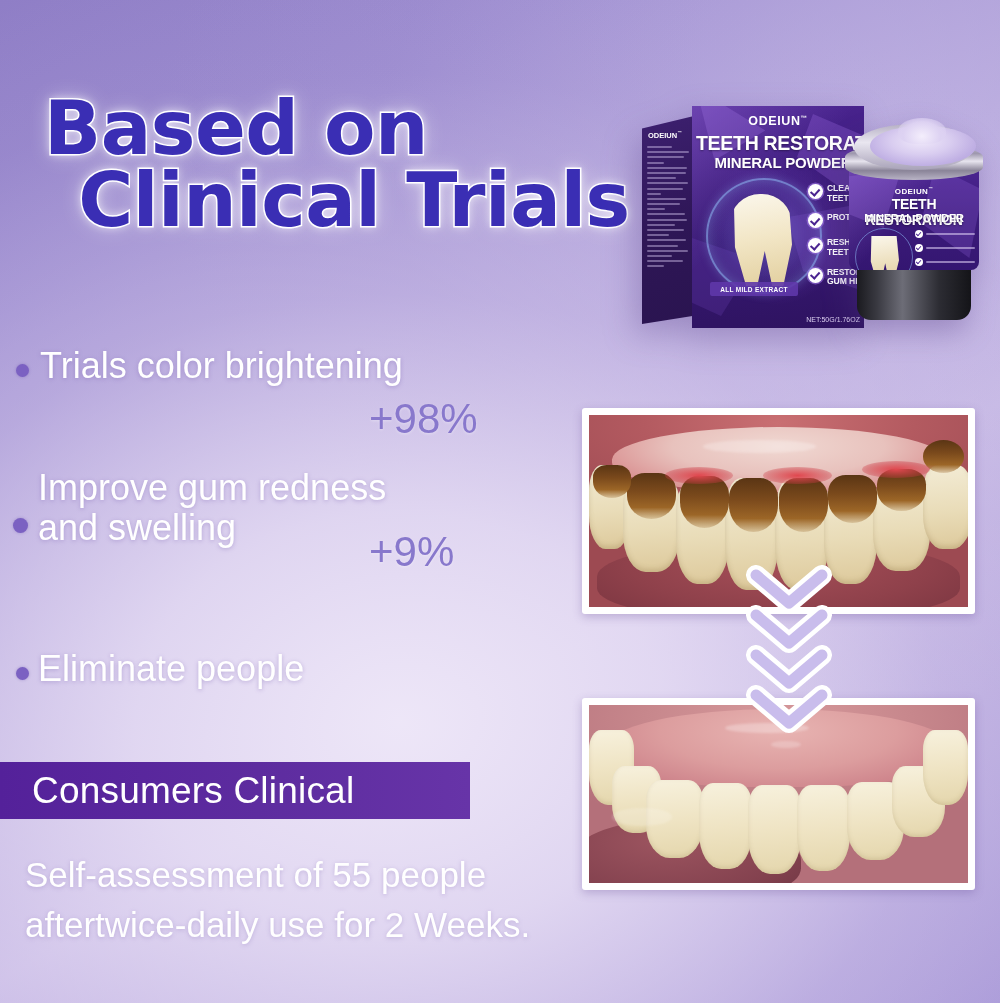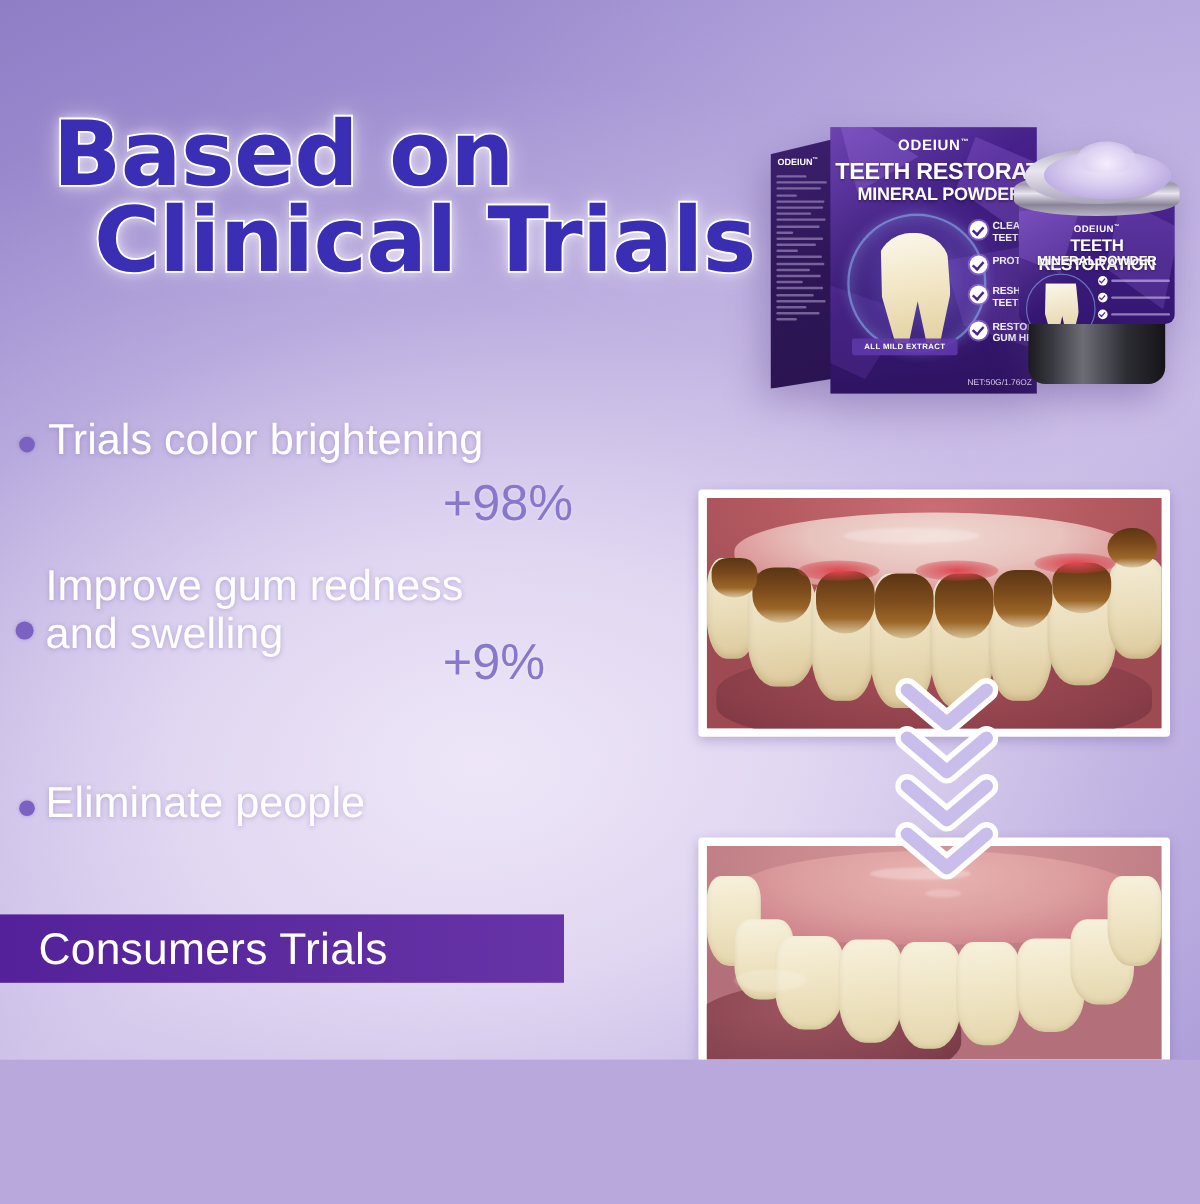--- a/index.html
+++ b/index.html
@@ -2,21 +2,21 @@
 <html><head>
 <meta charset="utf-8">
 <style>
   html,body{margin:0;padding:0;}
   body{
     width:1000px;height:1003px;overflow:hidden;
     font-family:"Liberation Sans", sans-serif;
     background:#b8a8dc;
   }
   #poster{
-    position:relative;width:1000px;height:883px;overflow:hidden;
+    position:relative;width:1000px;height:1003px;overflow:hidden;
     background:
       radial-gradient(120% 95% at 40% 72%, rgba(238,231,248,0.98) 0%, rgba(230,221,244,0.85) 22%, rgba(209,196,234,0.45) 45%, rgba(180,163,219,0.10) 68%, rgba(170,152,214,0.0) 82%),
       radial-gradient(90% 70% at 88% 14%, rgba(198,186,230,0.55) 0%, rgba(170,154,214,0.15) 55%, rgba(160,143,209,0) 80%),
       linear-gradient(150deg,#8f7ec6 0%, #9b8bcf 20%, #b3a4db 42%, #cdc0e8 62%, #b6a7dd 80%, #a494d6 100%);
   }
 
   
   .headline{
     position:absolute;left:44px;top:92px;width:620px;
     font-family:"DejaVu Sans", sans-serif;
@@ -501,16 +501,18 @@
       <path d="M10 10 L43 38 L76 10" fill="none" stroke="#ffffff" stroke-width="20" stroke-linecap="round" stroke-linejoin="round"></path>
       <path d="M10 10 L43 38 L76 10" fill="none" stroke="#c9bdec" stroke-width="11" stroke-linecap="round" stroke-linejoin="round"></path>
     </svg>
     <svg class="chev" style="top:120px;" viewBox="0 0 86 52">
       <path d="M10 10 L43 38 L76 10" fill="none" stroke="#ffffff" stroke-width="20" stroke-linecap="round" stroke-linejoin="round"></path>
       <path d="M10 10 L43 38 L76 10" fill="none" stroke="#c9bdec" stroke-width="11" stroke-linecap="round" stroke-linejoin="round"></path>
     </svg>
   </div>
 
   <div class="banner">
-    <span>Consumers Trials</span>
-  </div>
+    <span>Consumers Clinical</span>
+  </div>
+  <div class="footnote">Self-assessment of 55 people
+aftertwice-daily use for 2 Weeks.</div>
 
 </div>
 
 </body></html>

